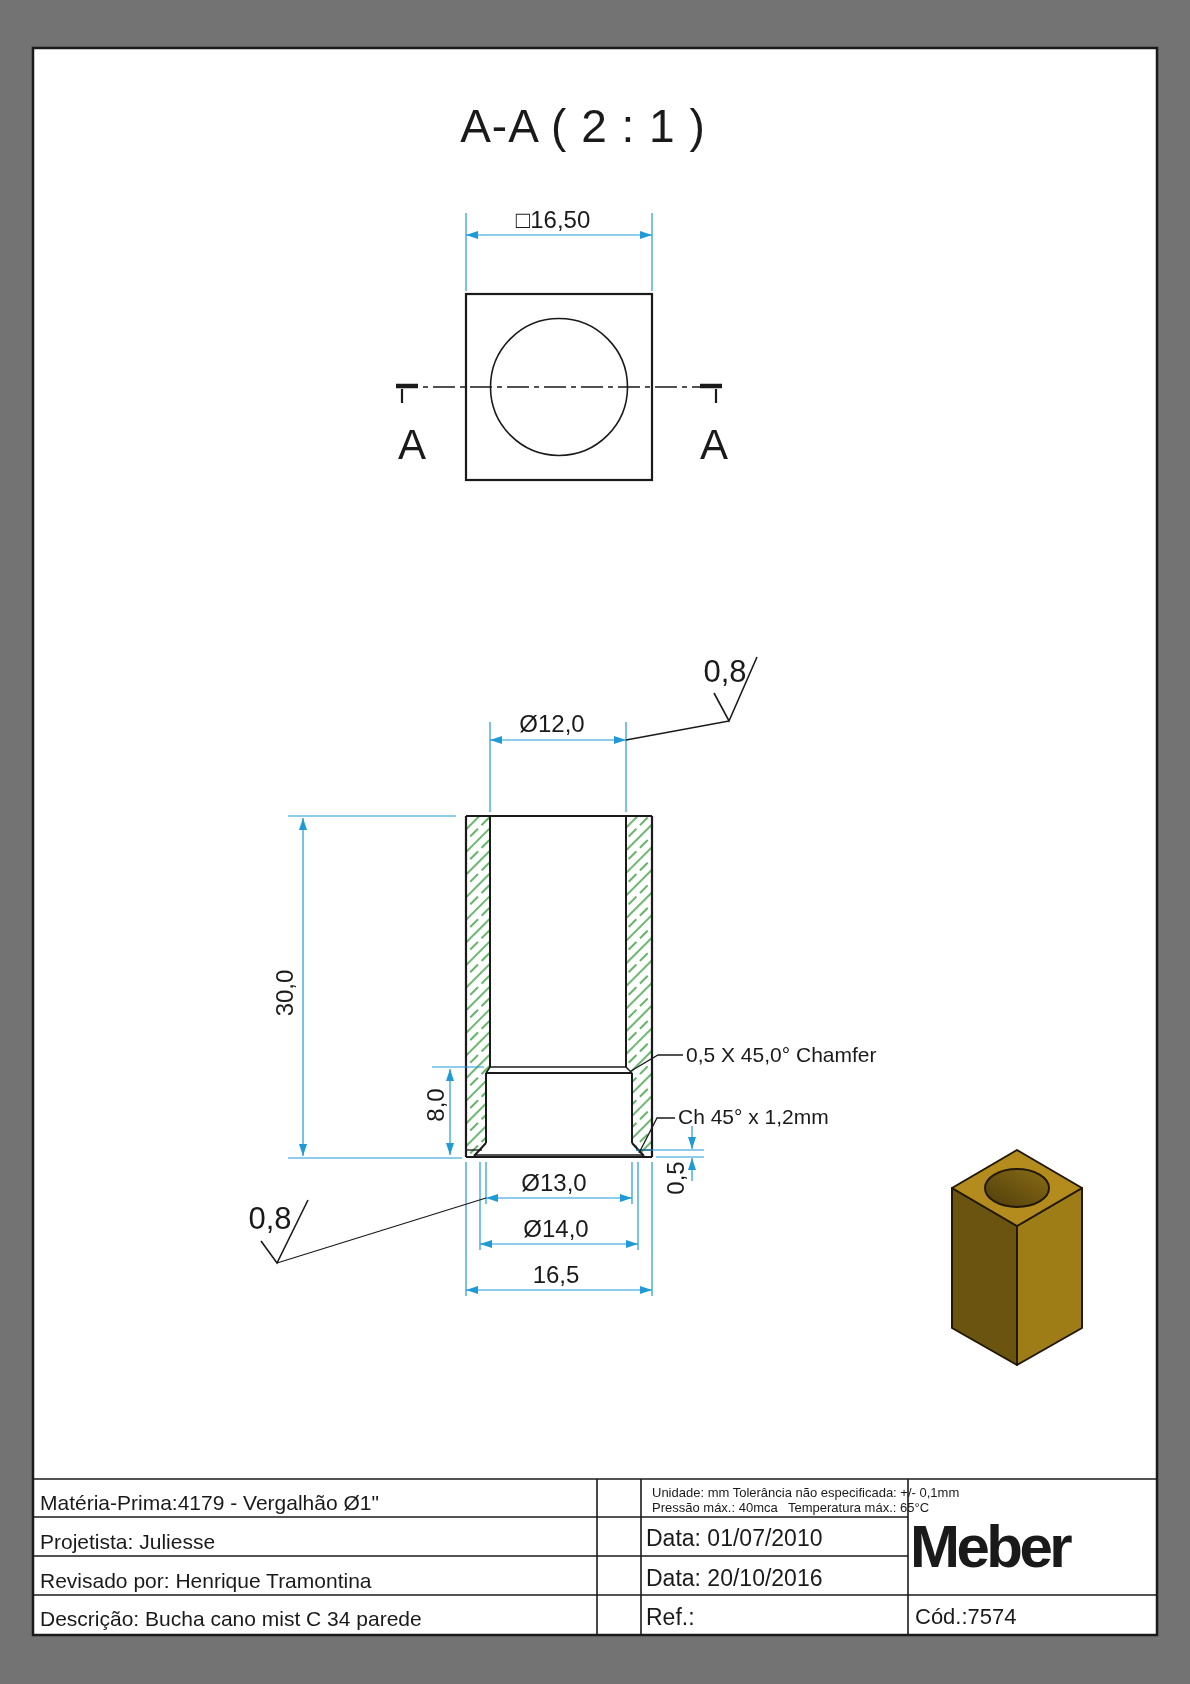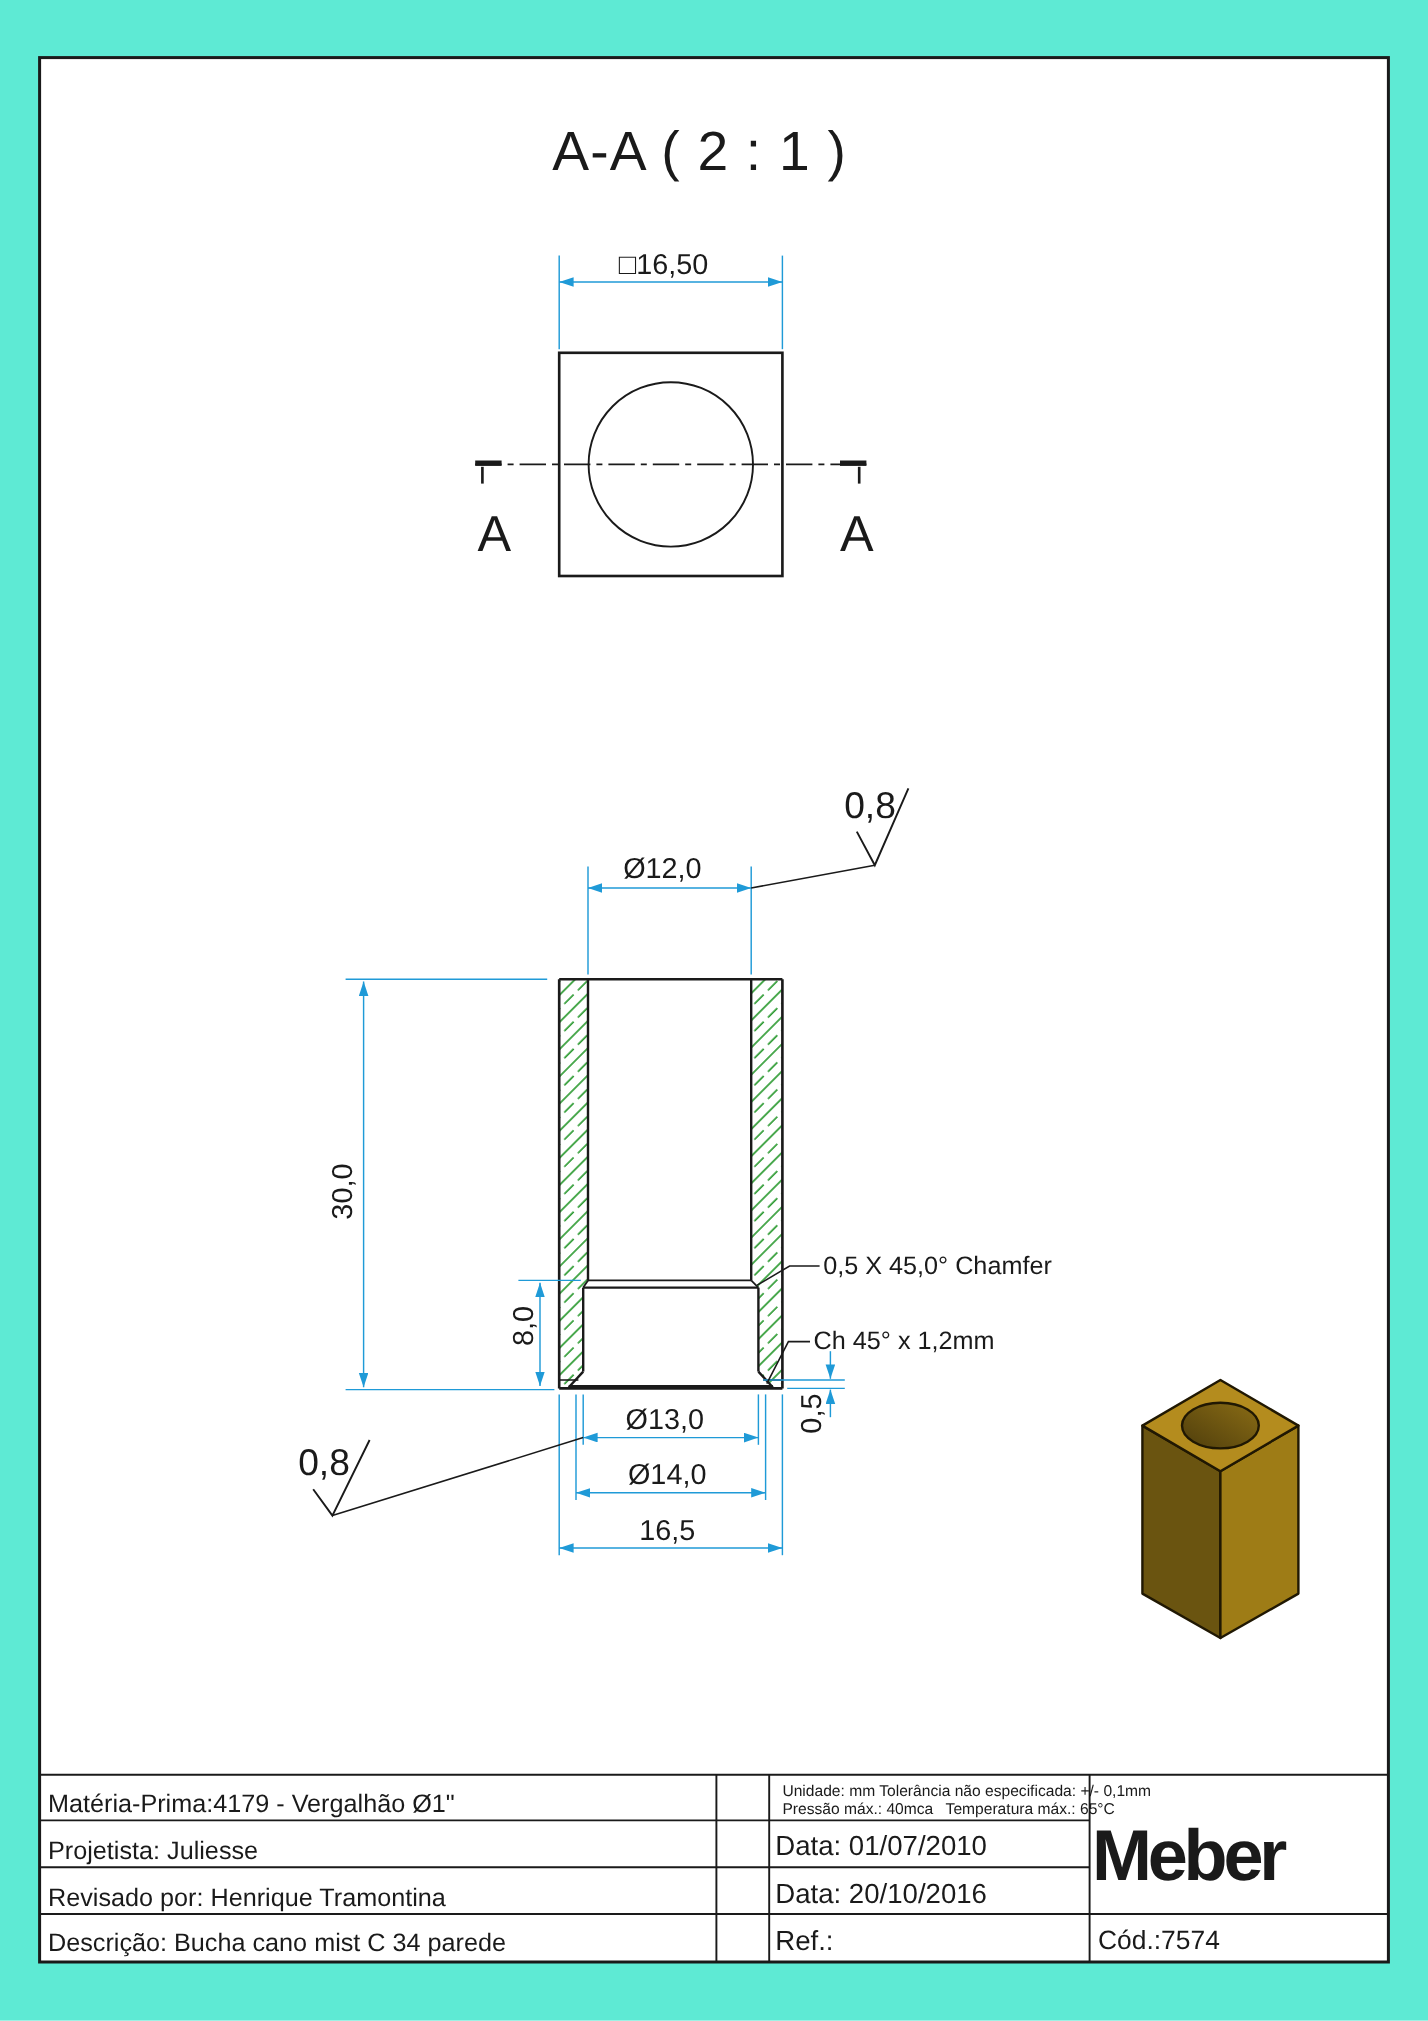--- a/index.html
+++ b/index.html
@@ -1,16 +1,16 @@
 <!DOCTYPE html>
 <html><head>
 <meta charset="utf-8">
 <style>
   html,body{margin:0;padding:0;background:#ffffff;}
-  .page{position:relative;width:1190px;height:1684px;background:#5eead4;overflow:hidden;}
+  .page{position:relative;width:1190px;height:1684px;background:#737373;overflow:hidden;}
   svg{display:block;}
   text{font-family:"Liberation Sans","DejaVu Sans",sans-serif;fill:#1a1a1a;}
   .blk{stroke:#1a1a1a;fill:none;}
   .dim{stroke:#1f9ad7;stroke-width:1.2;fill:none;}
   .dimtext{font-size:24px;}
   .notetext{font-size:21px;}
   .roughtext{font-size:31px;}
   .ttext{font-size:21px;}
   .dtext{font-size:23px;}
   .utext{font-size:13px;}

